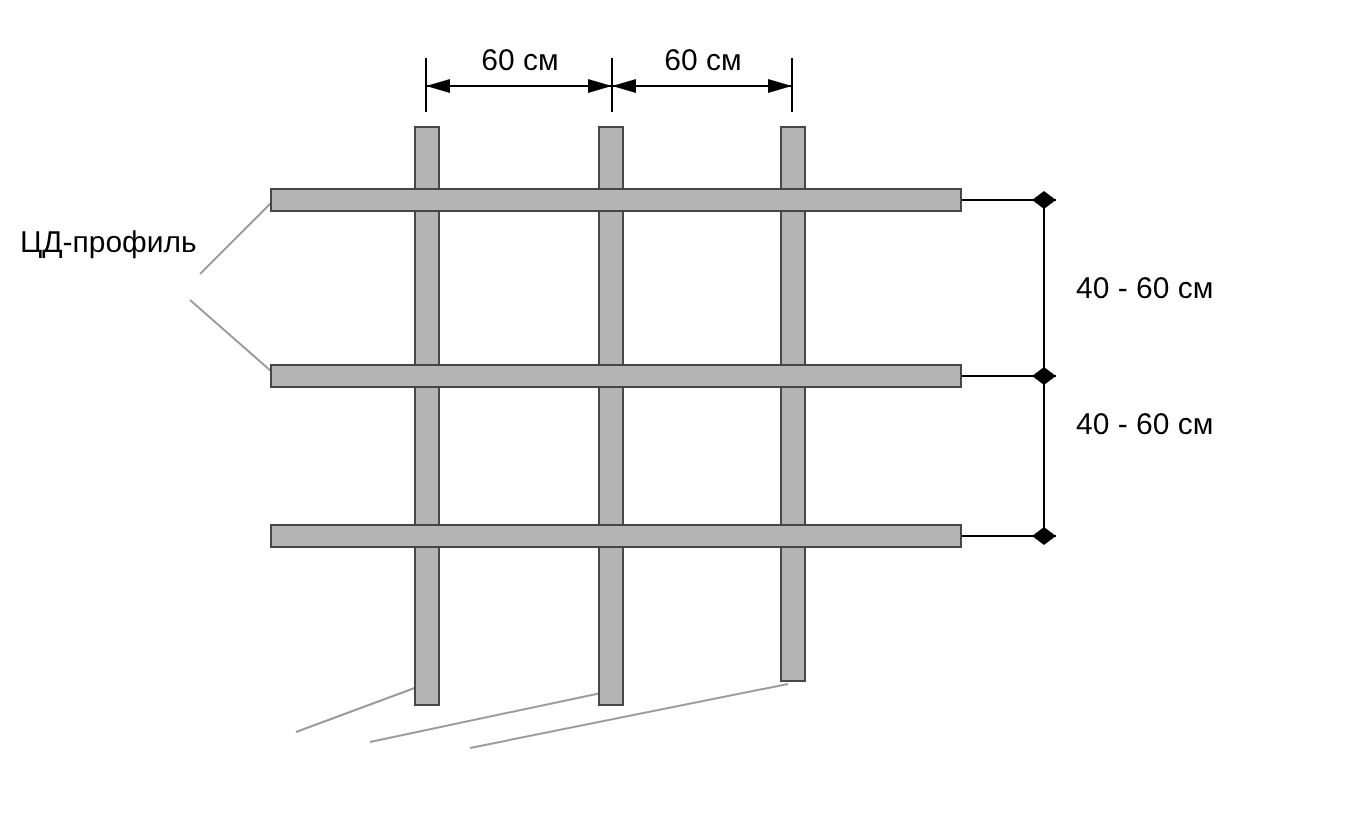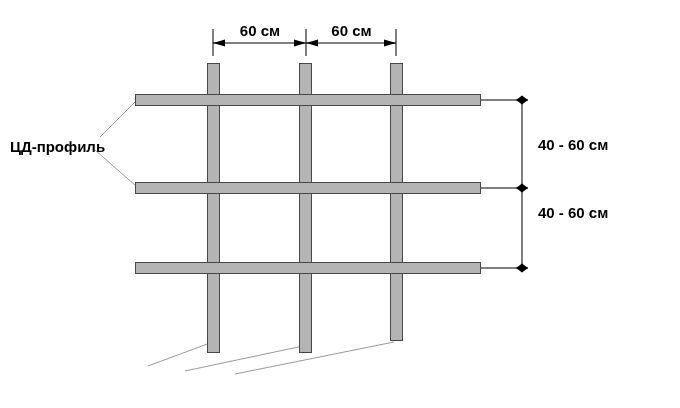--- a/index.html
+++ b/index.html
@@ -31,31 +31,31 @@
   .vbar { width: 13px; top: 63px; }
   .vbar-1 { left: 207px; height: 290px; }
   .vbar-2 { left: 299px; height: 290px; }
   .vbar-3 { left: 390px; height: 278px; }
   .hbar { left: 135px; width: 346px; height: 12px; }
   .hbar-1 { top: 94px; }
   .hbar-2 { top: 182px; }
   .hbar-3 { top: 262px; }
   .lbl {
     position: absolute;
-    font-weight: bold;
+    font-weight: normal;
     font-size: 15px;
     color: #000000;
     white-space: nowrap;
   }
   .dim-top { text-align: center; }
   .dim-top-1 { left: 214px; width: 92px; top: 22px; }
   .dim-top-2 { left: 307px; width: 89px; top: 22px; }
   .dim-right-1 { left: 538px; top: 136px; }
   .dim-right-2 { left: 538px; top: 204px; }
-  .cd-label { left: 10px; top: 138px; }
+  .cd-label { left: 10px; top: 113px; }
   .u-label { left: 8px; top: 365px; }
 </style>
 </head>
 <body>
 
 <div id="stage">
 
   <svg id="lines-layer" viewBox="0 0 680 408" xmlns="http://www.w3.org/2000/svg">
 
     <line x1="213" y1="29" x2="213" y2="56" stroke="#000" stroke-width="1"></line>

